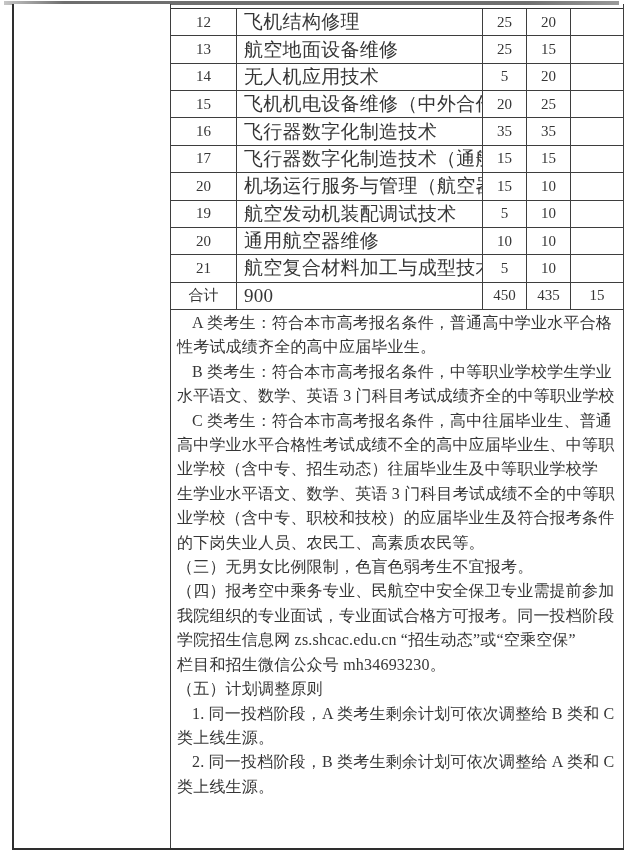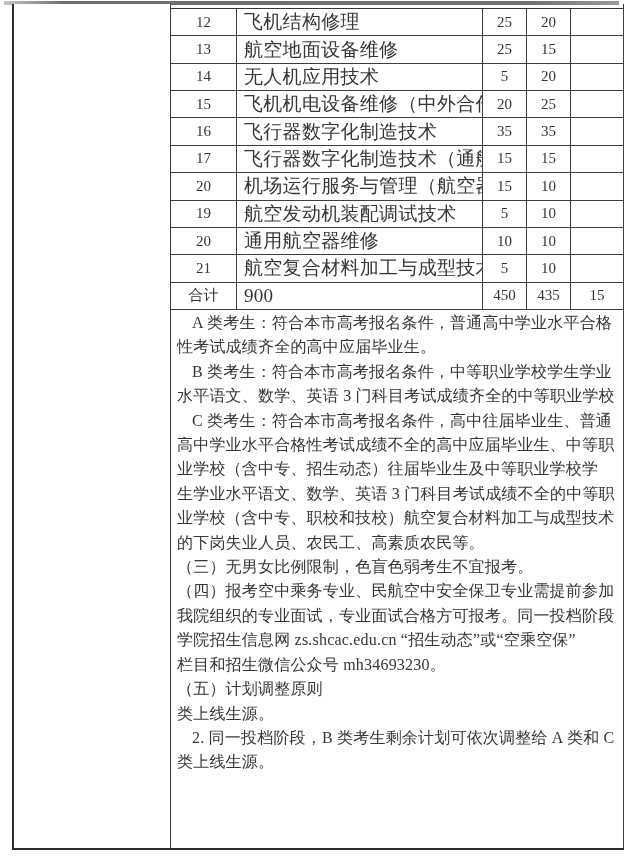--- a/index.html
+++ b/index.html
@@ -150,26 +150,27 @@
 </div>
     <div class="notes" id="notes">
         <div class="tline ind">A 类考生：符合本市高考报名条件，普通高中学业水平合格</div>
         <div class="tline">性考试成绩齐全的高中应届毕业生。</div>
         <div class="tline ind">B 类考生：符合本市高考报名条件，中等职业学校学生学业</div>
         <div class="tline">水平语文、数学、英语 3 门科目考试成绩齐全的中等职业学校</div>
         <div class="tline ind">C 类考生：符合本市高考报名条件，高中往届毕业生、普通</div>
         <div class="tline">高中学业水平合格性考试成绩不全的高中应届毕业生、中等职</div>
         <div class="tline">业学校（含中专、招生动态）往届毕业生及中等职业学校学</div>
         <div class="tline">生学业水平语文、数学、英语 3 门科目考试成绩不全的中等职</div>
-        <div class="tline">业学校（含中专、职校和技校）航空复合材料加工与成型技术</div>
+        <div class="tline">业学校（含中专、职校和技校）的应届毕业生及符合报考条件</div>
         <div class="tline">的下岗失业人员、农民工、高素质农民等。</div>
         <div class="tline">（三）无男女比例限制，色盲色弱考生不宜报考。</div>
         <div class="tline">（四）报考空中乘务专业、民航空中安全保卫专业需提前参加</div>
         <div class="tline">我院组织的专业面试，专业面试合格方可报考。同一投档阶段</div>
         <div class="tline">学院招生信息网 zs.shcac.edu.cn “招生动态”或“空乘空保”</div>
         <div class="tline">栏目和招生微信公众号 mh34693230。</div>
         <div class="tline">（五）计划调整原则</div>
+        <div class="tline ind">1. 同一投档阶段，A 类考生剩余计划可依次调整给 B 类和 C</div>
         <div class="tline">类上线生源。</div>
         <div class="tline ind">2. 同一投档阶段，B 类考生剩余计划可依次调整给 A 类和 C</div>
         <div class="tline">类上线生源。</div>
       </div>
   </div>
 </div>
 
 </body></html>

